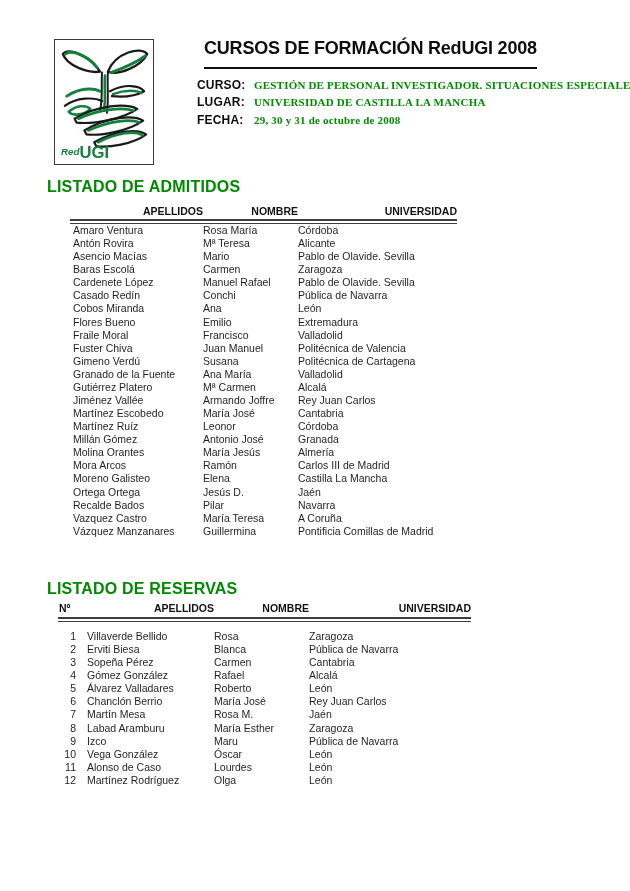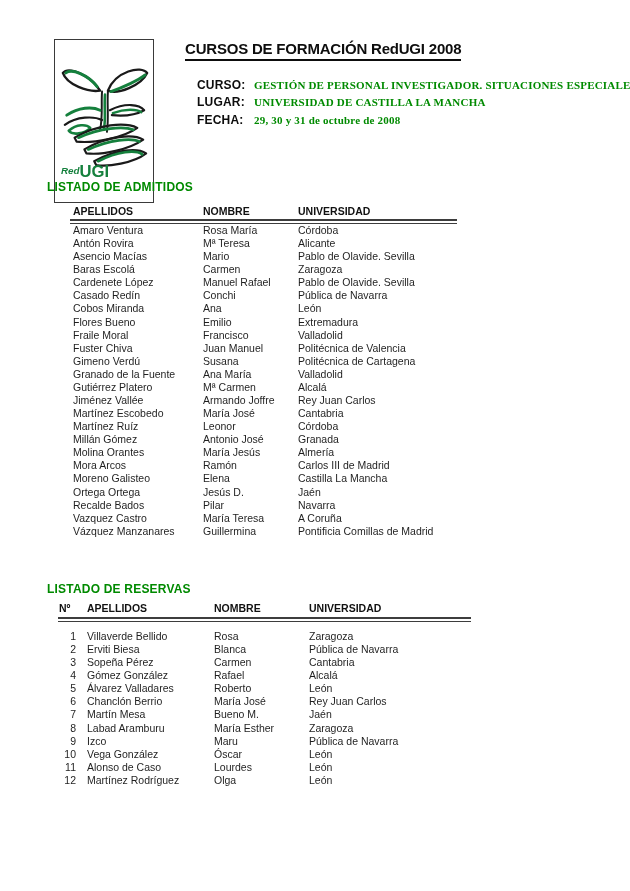--- a/index.html
+++ b/index.html
@@ -8,64 +8,64 @@
     background:#ffffff;
     font-family:"Liberation Sans","DejaVu Sans",sans-serif;
     color:#1f1f1f;
     position:relative;
     overflow:hidden;
   }
   .page { position:absolute; inset:0; }
 
   
   .logo-box {
-    position:absolute; left:54px; top:39px; width:100px; height:164px;
+    position:absolute; left:54px; top:39px; width:100px; height:126px;
     border:1.5px solid #3a3a3a; box-sizing:border-box; background:#fff;
   }
   .logo-box svg { width:100%; height:100%; display:block; }
 
   
   .title {
-    position:absolute; left:185px; top:38px; margin:0;
-    font-size:15px; font-weight:bold; line-height:21px;
+    position:absolute; left:204px; top:38px; margin:0;
+    font-size:18px; font-weight:bold; line-height:21px;
     color:#0d0d0d; letter-spacing:-0.2px;
-    border-bottom:2px solid #0d0d0d; padding-bottom:0;
+    border-bottom:2px solid #0d0d0d; padding-bottom:8px;
     display:inline-block; white-space:nowrap;
   }
 
   
   .info { position:absolute; left:197px; top:76px; }
   .info-row { display:flex; align-items:center; height:17.5px; white-space:nowrap; }
   .info-label {
     width:57px; font-size:12px; font-weight:bold; color:#0d0d0d; letter-spacing:0.2px;
   }
   .info-value {
     font-size:11px; font-weight:bold; letter-spacing:0.2px;
     color:var(--heading-green,#008A00);
     font-family:Liberation Serif, serif;
   }
 
   
   .section-heading {
     position:absolute; left:47px; margin:0;
-    font-size:12px; font-weight:bold; line-height:16px; letter-spacing:0.2px;
+    font-size:16px; font-weight:bold; line-height:16px; letter-spacing:0.2px;
     color:var(--heading-green,#008A00); white-space:nowrap;
   }
   .section-heading.admitted { top:179px; }
   .section-heading.reserves { top:581px; }
 
   
   .table { position:absolute; box-sizing:border-box; }
   .table.admitted { left:70px; top:204px; width:387px; }
   .table.reserves { left:58px; top:601px; width:413px; }
 
   .thead { display:grid; font-size:10.5px; font-weight:bold; color:#111; }
   .table.admitted .thead { grid-template-columns:130px 95px 1fr; padding-left:3px; height:15px; line-height:14px; }
   .table.reserves  .thead { grid-template-columns:29px 127px 95px 1fr; height:16px; line-height:14px; }
-  .th { text-align:left; }
+  .th { text-align:right; }
   .th.num { text-align:left; padding-left:1px; }
 
   .rule {
     height:2px;
     border-top:2.5px solid var(--rule-dark,#3d3d3d);
     border-bottom:1px solid var(--rule-dark,#3d3d3d);
   }
 
   .tbody { display:block; }
   .table.admitted .tbody { margin-top:0; }
@@ -343,21 +343,21 @@
         <div class="tr">
           <span class="td num">6</span>
           <span class="td">Chanclón Berrio</span>
           <span class="td">María José</span>
           <span class="td">Rey Juan Carlos</span>
         </div>
 
         <div class="tr">
           <span class="td num">7</span>
           <span class="td">Martín Mesa</span>
-          <span class="td">Bueno M.</span>
+          <span class="td">Rosa M.</span>
           <span class="td">Jaén</span>
         </div>
 
         <div class="tr">
           <span class="td num">8</span>
           <span class="td">Labad Aramburu</span>
           <span class="td">María Esther</span>
           <span class="td">Zaragoza</span>
         </div>
 

